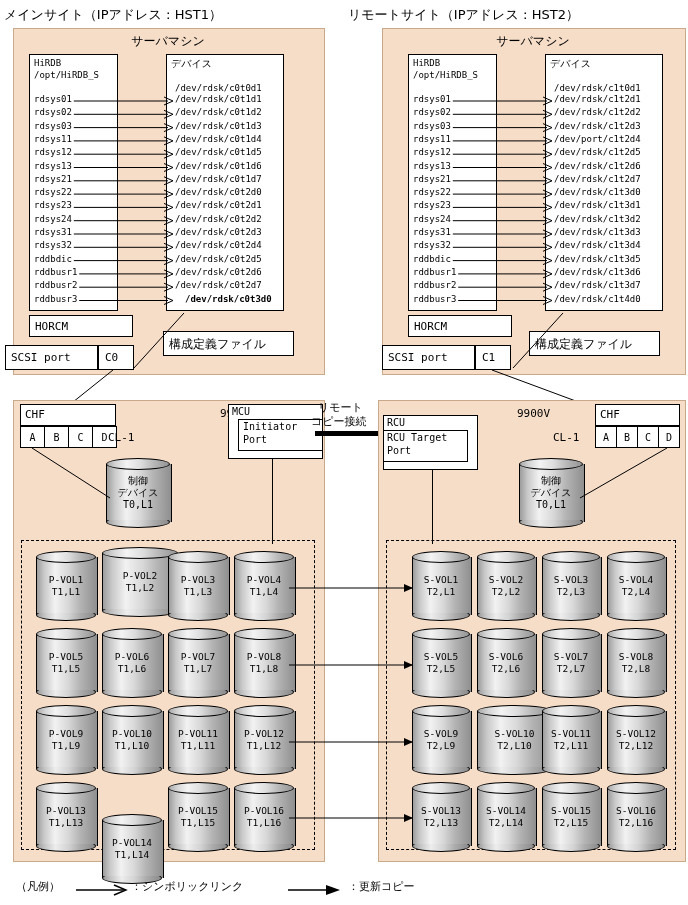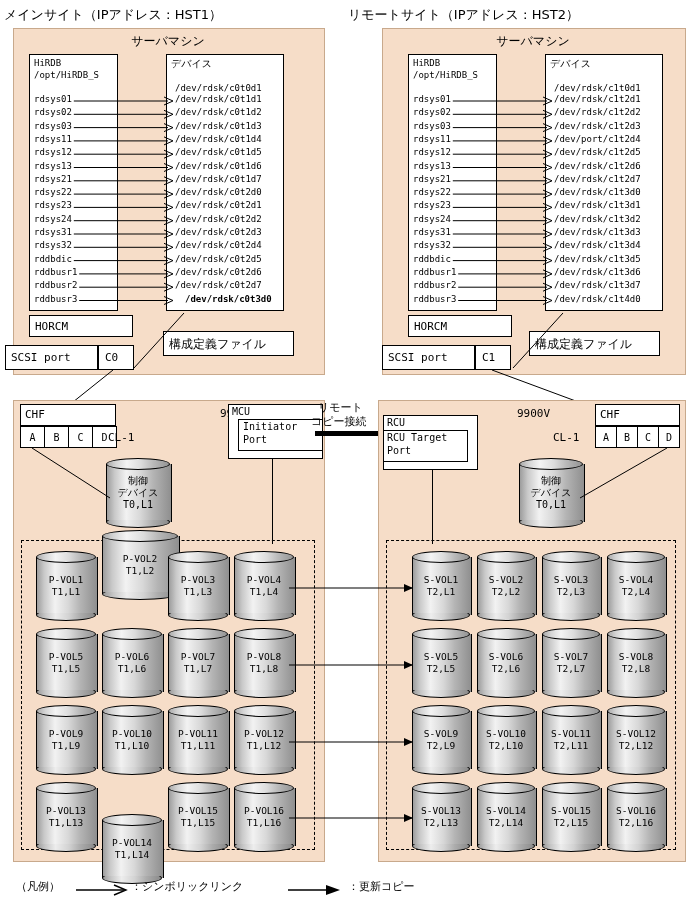--- a/index.html
+++ b/index.html
@@ -312,21 +312,21 @@
 <div id="pvol-grid">
     <div class="cyl" style="left: 36px; top: 551px; width: 60px; height: 70px;">
       <div class="cyl-body"></div>
       <div class="cyl-bot"></div>
       <div class="cyl-top"></div>
       <div class="cyl-txt">
         <span>P-VOL1</span>
         <span>T1,L1</span>
       </div>
     </div>
-    <div class="cyl" style="left: 102px; top: 530px; width: 76px; height: 70px;">
+    <div class="cyl" style="left: 102px; top: 547px; width: 76px; height: 70px;">
       <div class="cyl-body"></div>
       <div class="cyl-bot"></div>
       <div class="cyl-top"></div>
       <div class="cyl-txt">
         <span>P-VOL2</span>
         <span>T1,L2</span>
       </div>
     </div>
     <div class="cyl" style="left: 168px; top: 551px; width: 60px; height: 70px;">
       <div class="cyl-body"></div>
@@ -530,21 +530,21 @@
     </div>
     <div class="cyl" style="left: 412px; top: 705px; width: 58px; height: 70px;">
       <div class="cyl-body"></div>
       <div class="cyl-bot"></div>
       <div class="cyl-top"></div>
       <div class="cyl-txt">
         <span>S-VOL9</span>
         <span>T2,L9</span>
       </div>
     </div>
-    <div class="cyl" style="left: 477px; top: 705px; width: 58px; height: 70px;">
+    <div class="cyl" style="left: 477px; top: 705px; width: 58px; height: 70px; padding-left: 17px;">
       <div class="cyl-body"></div>
       <div class="cyl-bot"></div>
       <div class="cyl-top"></div>
       <div class="cyl-txt">
         <span>S-VOL10</span>
         <span>T2,L10</span>
       </div>
     </div>
     <div class="cyl" style="left: 542px; top: 705px; width: 58px; height: 70px;">
       <div class="cyl-body"></div>

